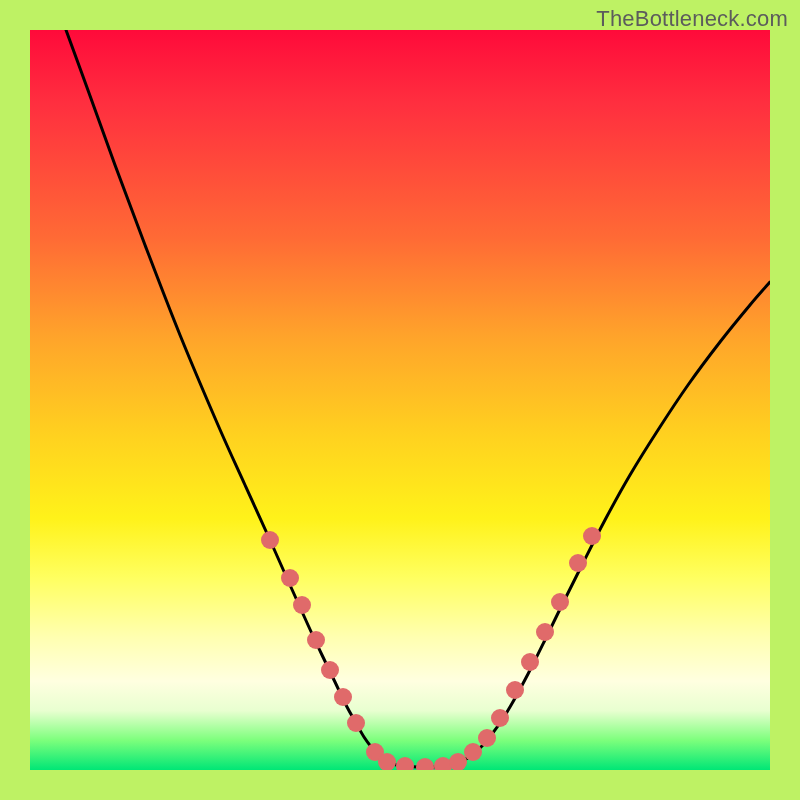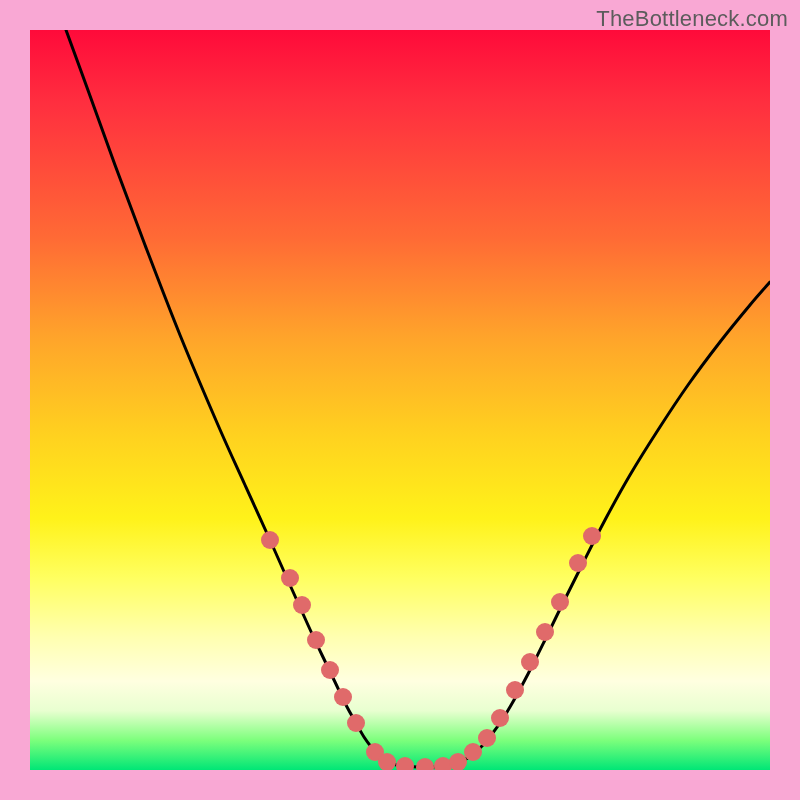--- a/index.html
+++ b/index.html
@@ -6,21 +6,21 @@
     margin: 0;
     padding: 0;
     width: 800px;
     height: 800px;
     overflow: hidden;
     font-family: Arial, Helvetica, sans-serif;
   }
   .frame {
     width: 800px;
     height: 800px;
-    background: #f9a8d4;
+    background: #bef264;
     position: relative;
   }
   .plot-area {
     position: absolute;
     left: 30px;
     top: 30px;
     width: 740px;
     height: 740px;
     overflow: hidden;
   }

